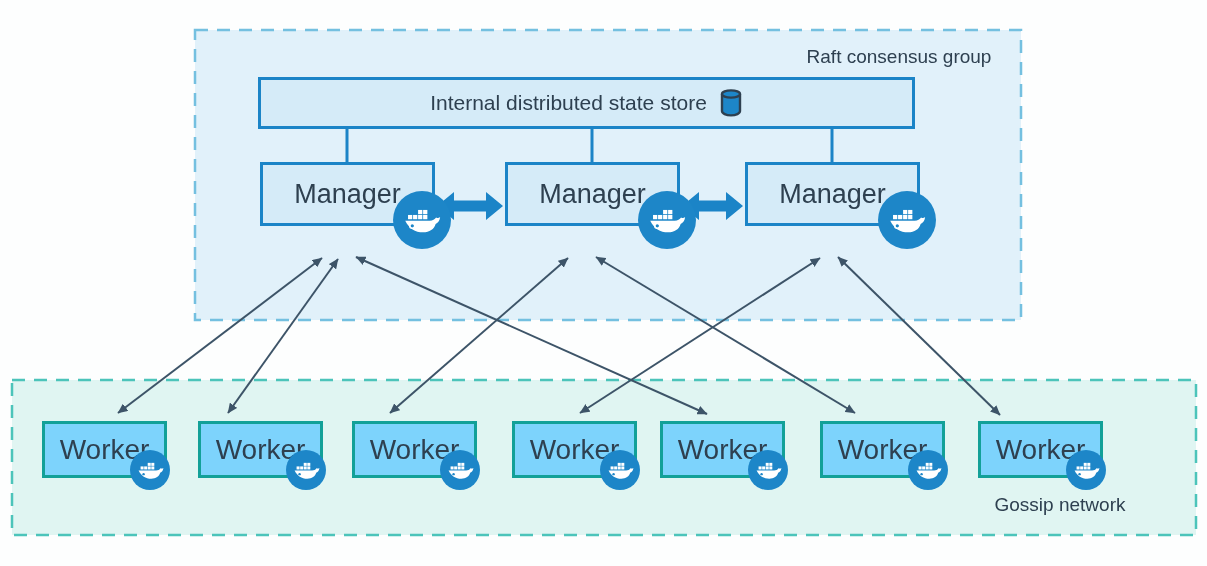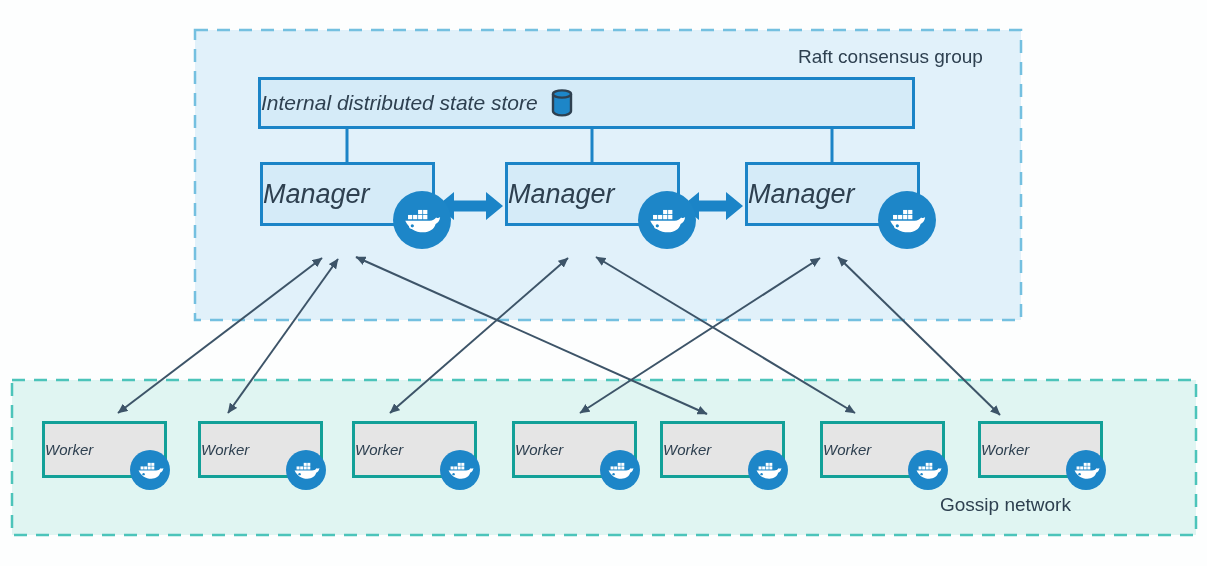--- a/index.html
+++ b/index.html
@@ -3,39 +3,39 @@
 <meta charset="utf-8">
 <style>
   html,body{margin:0;padding:0;background:#ffffff;}
   .canvas{
     position:relative;width:1207px;height:566px;overflow:hidden;
     background:#fdfefe;
     font-family:"Liberation Sans","DejaVu Sans",sans-serif;
     color:#2e4050;
   }
   .layer{position:absolute;left:0;top:0;width:1207px;height:566px;}
-  .box{position:absolute;box-sizing:border-box;display:flex;align-items:center;justify-content:flex-start;font-style:italic;}
+  .box{position:absolute;box-sizing:border-box;display:flex;align-items:center;justify-content:center;}
   .store-box{
     left:258px;top:77px;width:657px;height:52px;
     background:#d5ebf8;border:3px solid #1b84c7;
     font-size:21px;gap:12px;
   }
   .manager-box{
     top:162px;width:175px;height:64px;
     background:#d5ebf8;border:3px solid #1b84c7;
     font-size:27px;
   }
   .worker-box{
     top:421px;width:125px;height:57px;
-    background:#e5e5e5;border:3px solid #12a098;
-    font-size:15px;
+    background:#7dd3fc;border:3px solid #12a098;
+    font-size:28px;
   }
   .container-label{position:absolute;font-size:19px;color:#2e4050;white-space:nowrap;}
-  .raft-label{left:798px;top:46px;width:240px;text-align:left;}
-  .gossip-label{left:940px;top:494px;width:240px;text-align:left;}
+  .raft-label{left:779px;top:46px;width:240px;text-align:center;}
+  .gossip-label{left:940px;top:494px;width:240px;text-align:center;}
   .badge{
     position:absolute;border-radius:50%;background:#1d86c8;
     display:flex;align-items:center;justify-content:center;
   }
   .badge-lg{width:58px;height:58px;right:-19px;bottom:-26px;}
   .badge-sm{width:40px;height:40px;right:-6px;bottom:-15px;}
   .badge svg{display:block;}
   .db-icon{flex:0 0 auto;}
 </style>
 </head>

